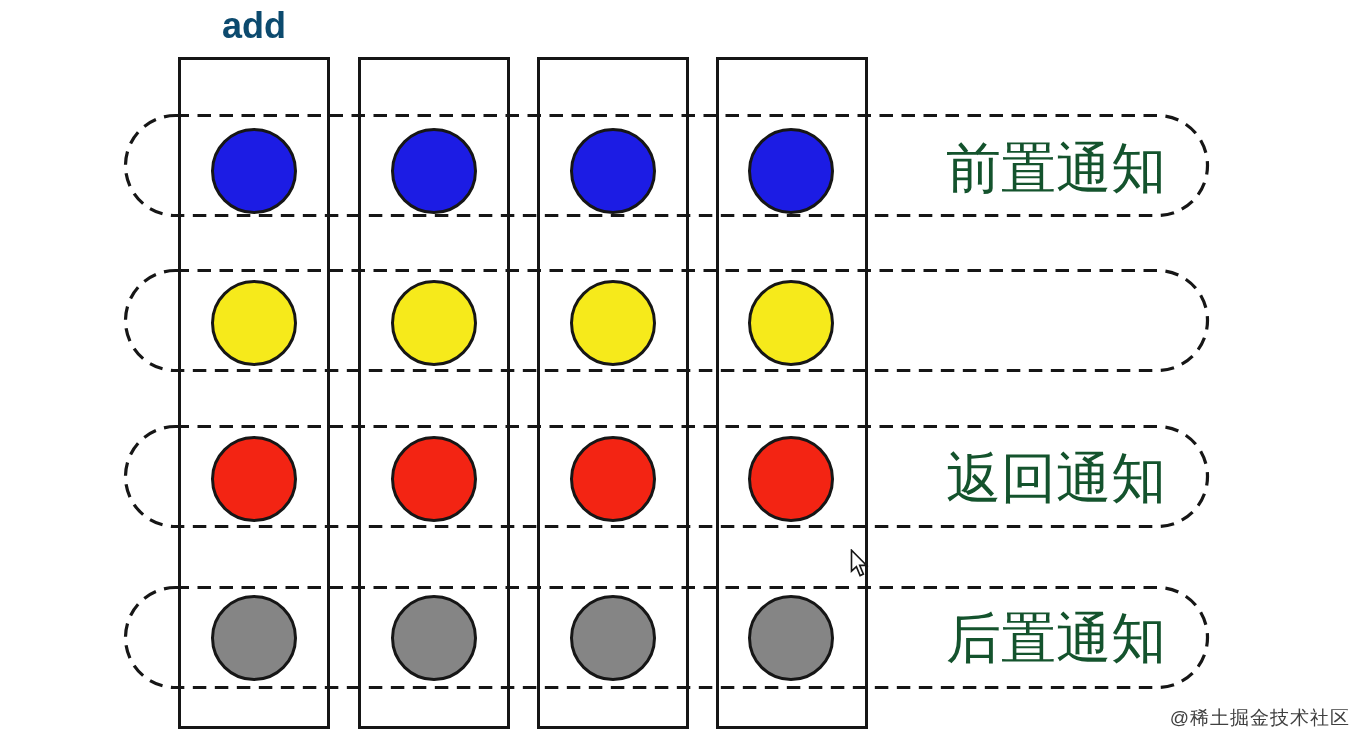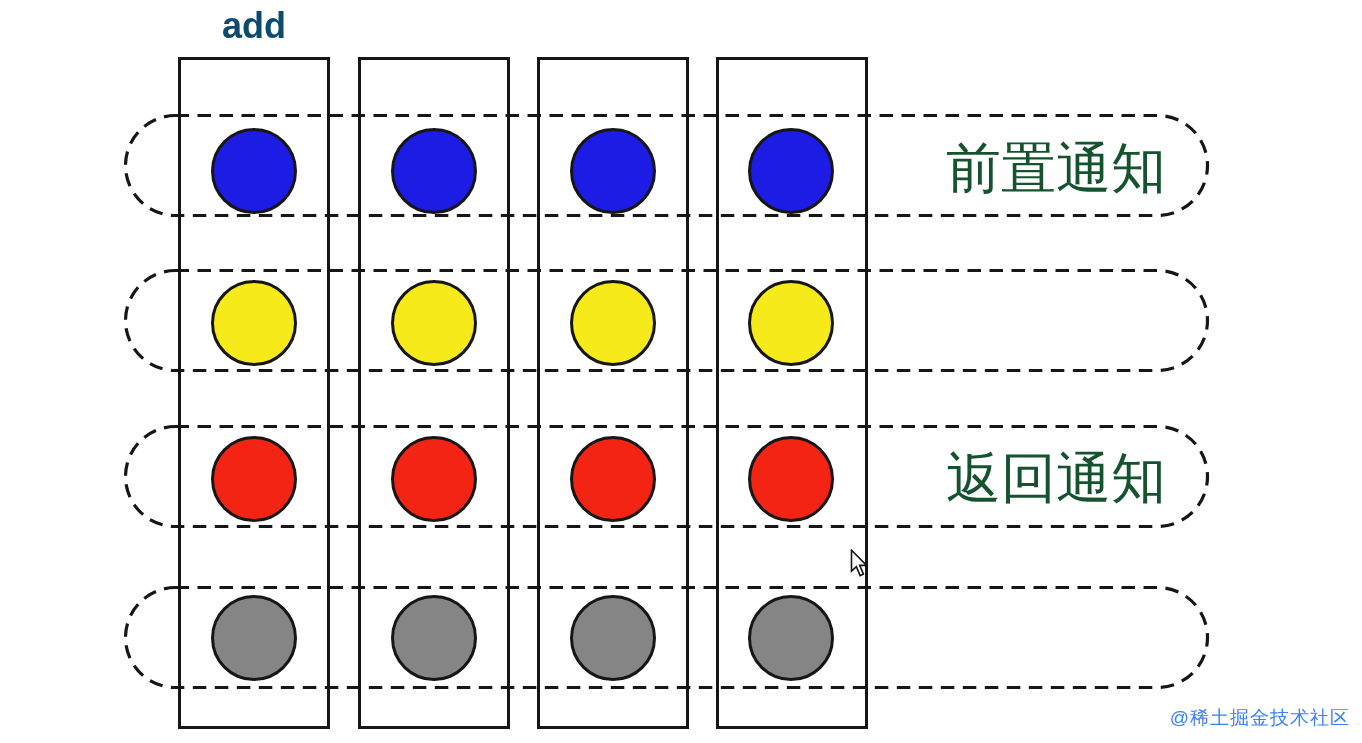--- a/index.html
+++ b/index.html
@@ -40,21 +40,21 @@
     position:absolute;left:926px;width:240px;height:60px;
     text-align:right;font-size:55px;line-height:60px;font-weight:500;
     color:#14532d;white-space:nowrap;
   }
   .l0{top:138px}.l1{top:291px}.l2{top:448px}.l3{top:608px}
   
   .cursor{position:absolute;left:850px;top:549px;width:20px;height:29px;}
   
   .watermark{
     position:absolute;right:12px;bottom:12px;
-    font-size:19px;letter-spacing:1px;color:#3b82f6;
+    font-size:19px;letter-spacing:1px;color:#404040;
   }
 </style>
 </head>
 <body>
 
 <div class="stage">
 
   <div class="col-header h0">add</div>
 
   <svg class="band b0" viewBox="0 0 1088 106">
@@ -90,20 +90,21 @@
   <div class="dot dx2 dy2" style="background-color: rgb(243, 36, 19);"></div>
   <div class="dot dx3 dy2" style="background-color: rgb(243, 36, 19);"></div>
 
   <div class="dot dx0 dy3" style="background-color: rgb(133, 133, 133);"></div>
   <div class="dot dx1 dy3" style="background-color: rgb(133, 133, 133);"></div>
   <div class="dot dx2 dy3" style="background-color: rgb(133, 133, 133);"></div>
   <div class="dot dx3 dy3" style="background-color: rgb(133, 133, 133);"></div>
 
   <div class="row-label l0">前置通知</div>
   <div class="row-label l2">返回通知</div>
+  <div class="row-label l3">后置通知</div>
 
   <svg class="cursor" viewBox="0 0 20 29">
     <path d="M1.5,1.2 L1.5,22.2 L6.4,17.6 L10.1,26.6 L13.4,25.1 L9.7,16.4 L16.6,16.4 Z" fill="#ffffff" stroke="#161616" stroke-width="1.6" stroke-linejoin="miter"></path>
   </svg>
 
   <div class="watermark">@稀土掘金技术社区</div>
 
 </div>
 
 </body></html>

